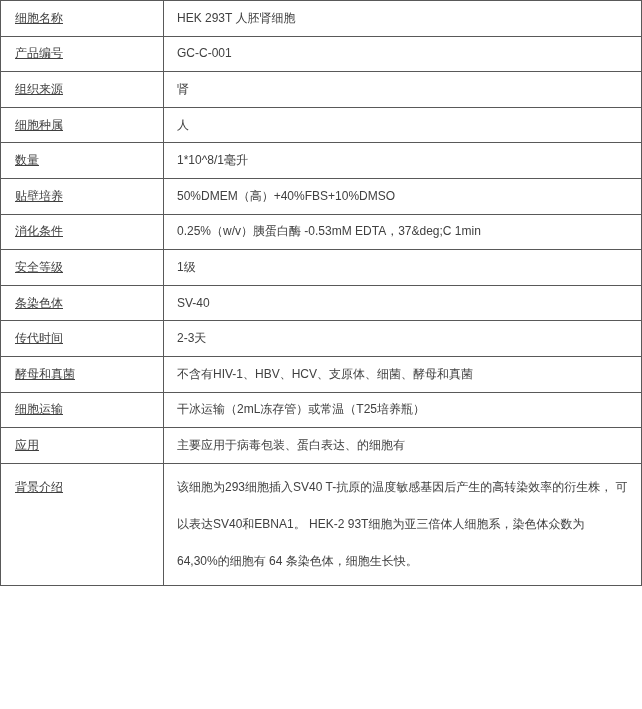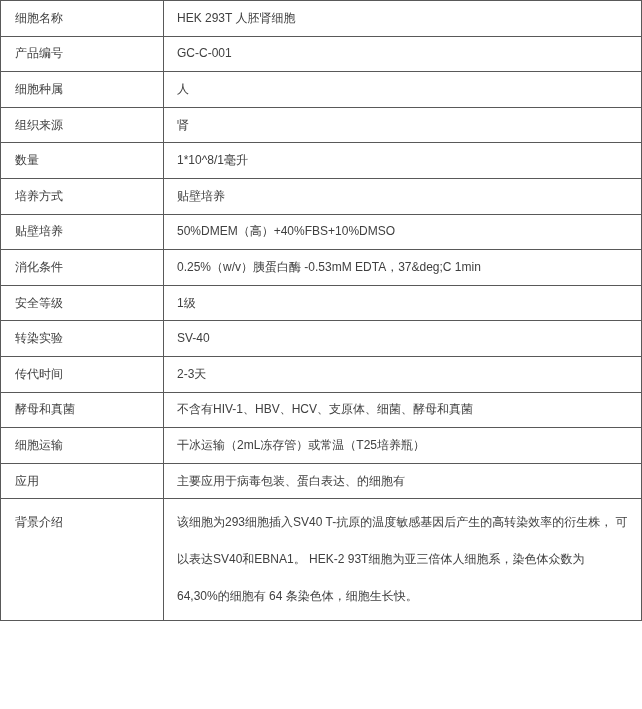--- a/index.html
+++ b/index.html
@@ -21,20 +21,21 @@
     padding: 0 13px;
     height: 34.6px; 
     vertical-align: middle;
     line-height: 1.4;
     overflow: hidden;
     white-space: nowrap;
   }
   .spec-table td.label-cell {
     width: 134px;
     padding: 0 14px;
+    text-decoration: underline;
   }
   .spec-table tr.tall-row td {
     height: 98px;
     vertical-align: top;
     padding-top: 5px;
     padding-bottom: 5px;
     line-height: 37px;
     white-space: normal;
   }
 </style>
@@ -45,49 +46,45 @@
   <tbody>
     <tr>
       <td class="label-cell">细胞名称</td>
       <td class="value-cell">HEK 293T 人胚肾细胞</td>
     </tr>
     <tr>
       <td class="label-cell">产品编号</td>
       <td class="value-cell">GC-C-001</td>
     </tr>
     <tr>
+      <td class="label-cell">组织来源</td>
+      <td class="value-cell">肾</td>
+    </tr>
+    <tr>
       <td class="label-cell">细胞种属</td>
       <td class="value-cell">人</td>
     </tr>
     <tr>
-      <td class="label-cell">组织来源</td>
-      <td class="value-cell">肾</td>
-    </tr>
-    <tr>
       <td class="label-cell">数量</td>
       <td class="value-cell">1*10^8/1毫升</td>
-    </tr>
-    <tr>
-      <td class="label-cell">培养方式</td>
-      <td class="value-cell">贴壁培养</td>
     </tr>
     <tr>
       <td class="label-cell">贴壁培养</td>
       <td class="value-cell">50%DMEM（高）+40%FBS+10%DMSO</td>
     </tr>
     <tr>
       <td class="label-cell">消化条件</td>
       <td class="value-cell">0.25%（w/v）胰蛋白酶 -0.53mM EDTA，37&amp;deg;C 1min</td>
     </tr>
     <tr>
       <td class="label-cell">安全等级</td>
       <td class="value-cell">1级</td>
     </tr>
     <tr>
-      <td class="label-cell">转染实验</td>
+      <td class="label-cell">条染色体</td>
       <td class="value-cell">SV-40</td>
     </tr>
     <tr>
       <td class="label-cell">传代时间</td>
       <td class="value-cell">2-3天</td>
     </tr>
     <tr>
       <td class="label-cell">酵母和真菌</td>
       <td class="value-cell">不含有HIV-1、HBV、HCV、支原体、细菌、酵母和真菌</td>
     </tr>

